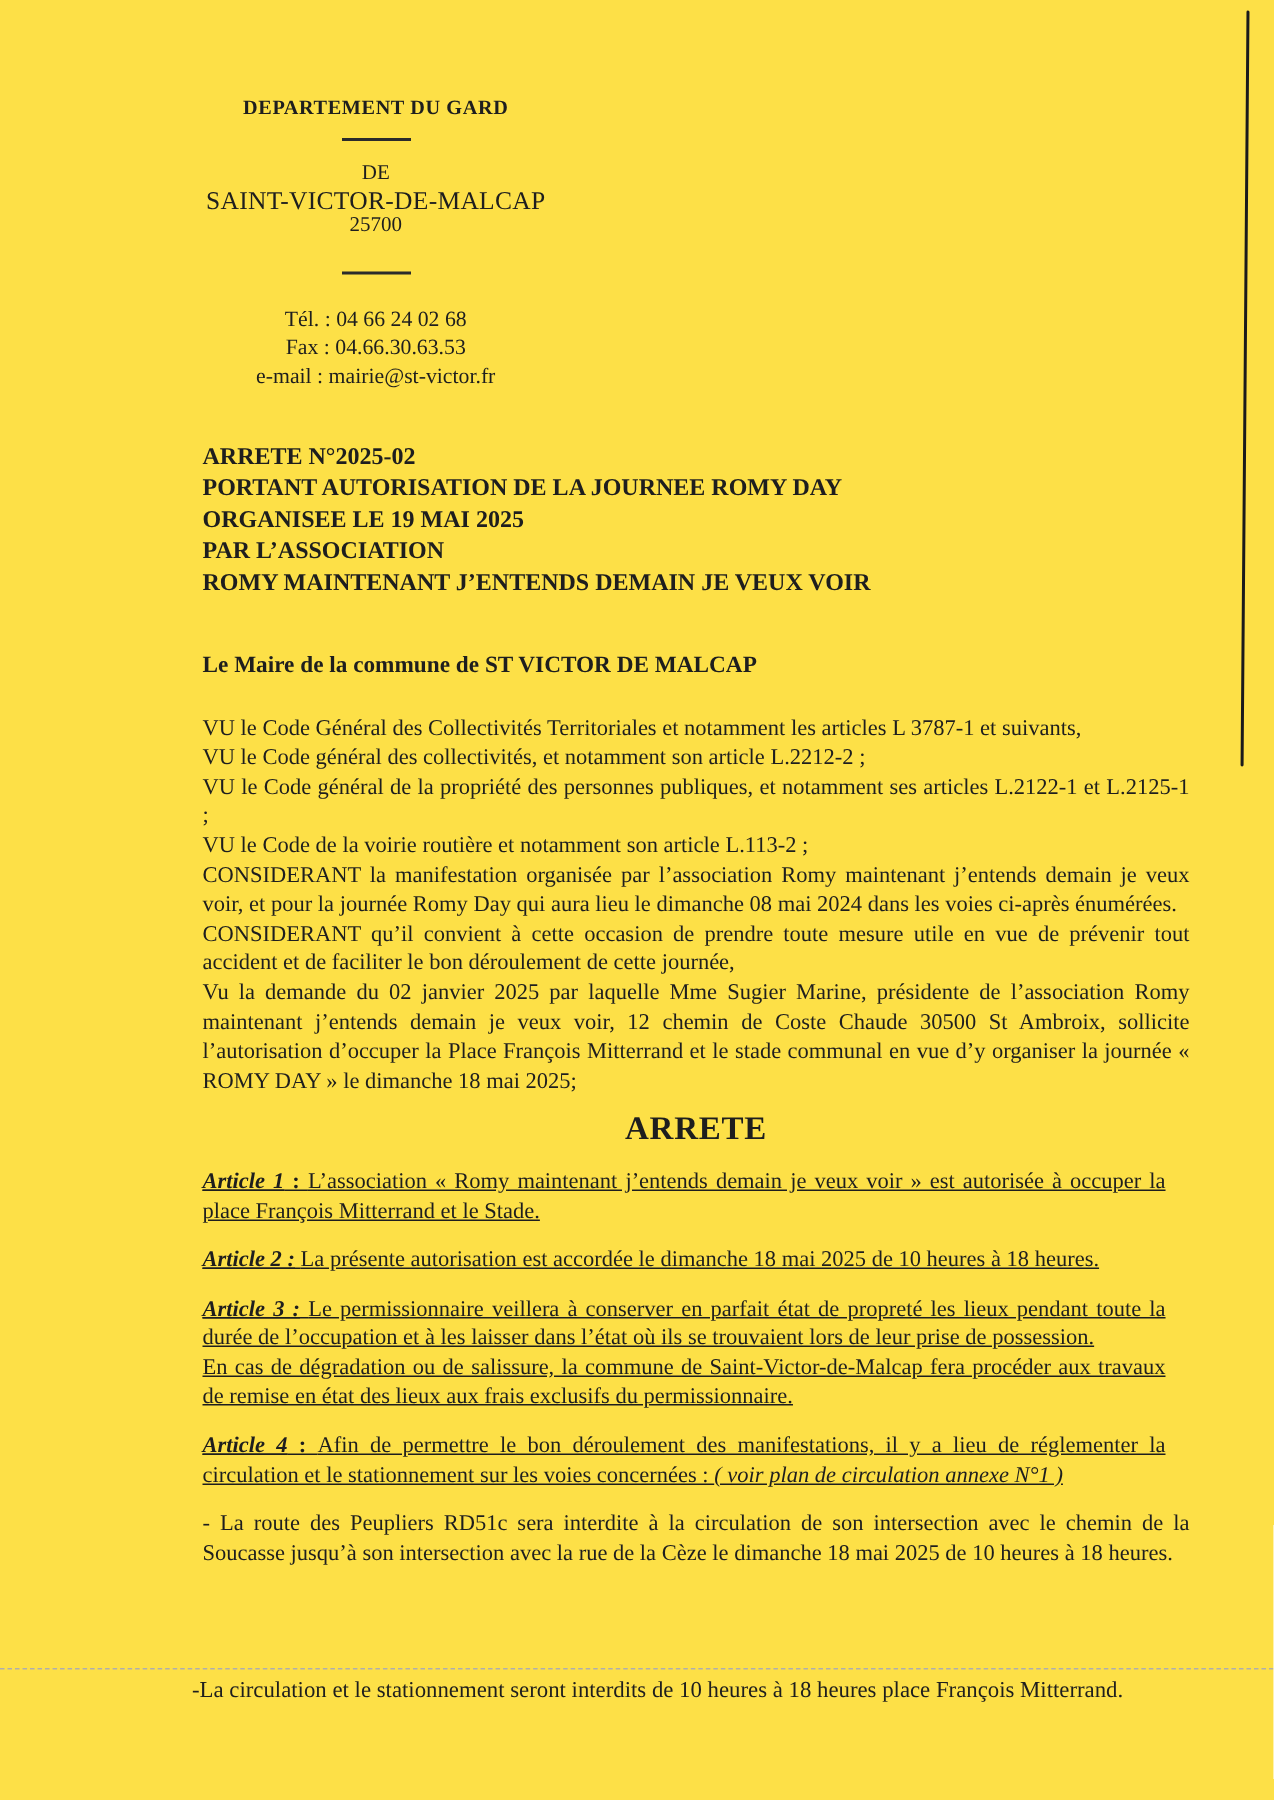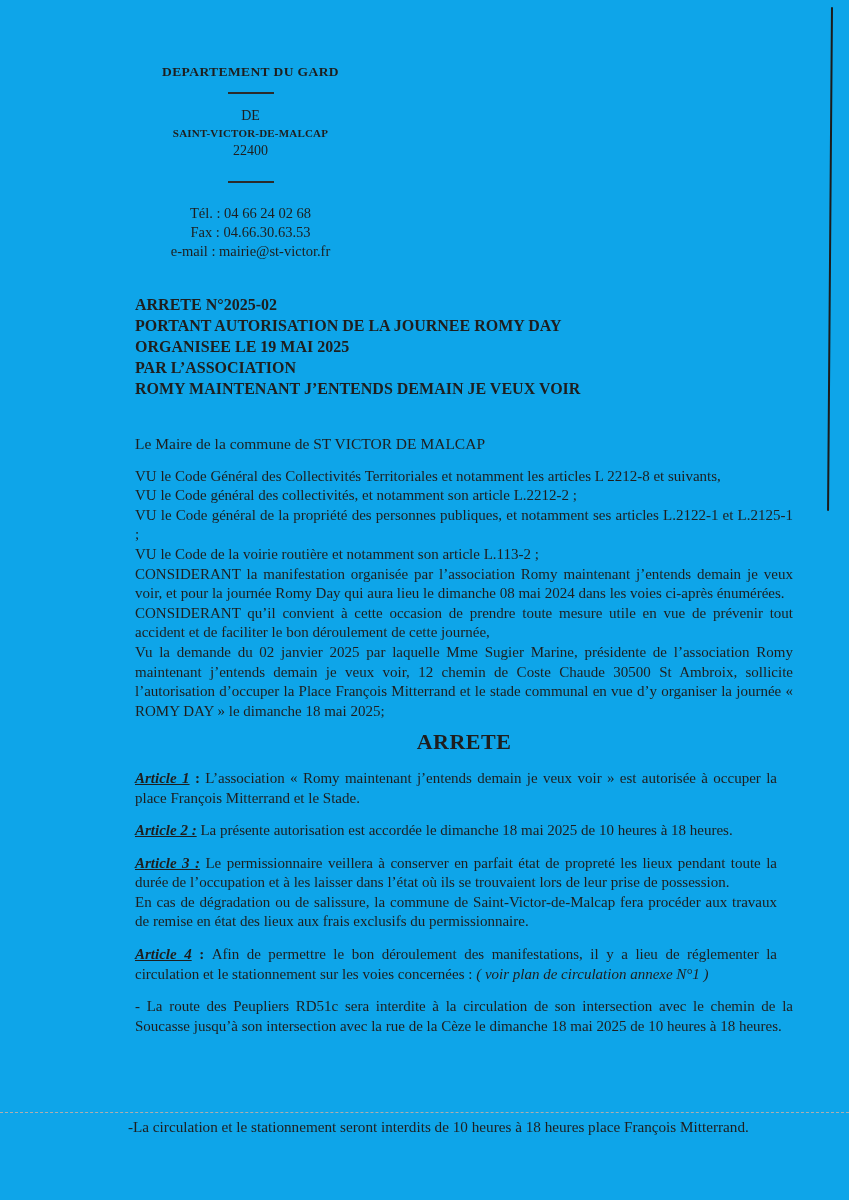--- a/index.html
+++ b/index.html
@@ -1,43 +1,43 @@
 <!DOCTYPE html>
 <html><head>
 <meta charset="utf-8">
 <style>
   html, body { margin:0; padding:0; background:#ffffff; }
   .page {
     position:relative; width:849px; height:1200px;
-    background:#0ea5e9; overflow:hidden;
+    background:#fde047; overflow:hidden;
     font-family:"Liberation Serif", serif; color:#1e1e1e;
     -webkit-font-smoothing:antialiased;
   }
 
   
   .letterhead { position:absolute; left:103px; top:64px; width:295px; text-align:center; }
   .dept { font-weight:bold; font-size:13.5px; letter-spacing:.4px; }
   .hrule { width:46px; height:2px; background:#2b2b2b; margin:12px auto 13px auto; }
   .hrule2 { width:46px; height:2px; background:#2b2b2b; margin:21px auto 21px auto; }
   .mline { font-size:14px; line-height:17.5px; }
-  .commune { font-weight:bold; font-size:11px; letter-spacing:.2px; line-height:17.5px; }
+  .commune { font-weight:normal; font-size:17px; letter-spacing:.2px; line-height:17.5px; }
   .contact div { font-size:14.5px; line-height:19px; }
 
   
   .decree-title { position:absolute; left:135px; top:294px; width:660px;
     font-weight:bold; font-size:16px; line-height:21px; }
 
   
   .doc-body { position:absolute; left:135px; top:434px; width:658px;
     font-size:15px; line-height:19.6px; text-align:justify; }
-  .salutation { font-weight:normal; font-size:15.5px; margin:0 0 13px 0; text-align:left; }
+  .salutation { font-weight:bold; font-size:15.5px; margin:0 0 23px 0; text-align:left; }
   .recitals p { margin:0; }
   .arrete-heading { text-align:center; font-weight:bold; font-size:22px;
     letter-spacing:.5px; margin:11px 0 17px 0; }
-  .article { margin:0 16px 13px 0; }
+  .article { margin:0 16px 13px 0;text-decoration:underline; }
   .article-label { font-weight:bold; font-style:italic; text-decoration:underline; }
   .article-sep { font-weight:bold; white-space:pre; }
   .italic-note { font-style:italic; }
   .road-closure { margin:6px 0 0 0; }
 
   
   .fold-line { position:absolute; left:0; top:1112px; width:849px; height:0;
     border-top:1px dashed #aeaeae; }
   .closing-line { position:absolute; left:128px; top:1117px; width:690px;
     font-size:15.2px; line-height:20px; }
@@ -50,42 +50,42 @@
 </head>
 <body>
 
 <div class="page">
 
   <div class="letterhead">
     <div class="dept">DEPARTEMENT DU GARD</div>
     <div class="hrule"></div>
     <div class="mline">DE</div>
     <div class="commune">SAINT-VICTOR-DE-MALCAP</div>
-    <div class="mline">22400</div>
+    <div class="mline">25700</div>
     <div class="hrule2"></div>
     <div class="contact">
       <div>Tél. : 04 66 24 02 68</div>
       <div>Fax : 04.66.30.63.53</div>
       <div>e-mail : mairie@st-victor.fr</div>
     </div>
   </div>
 
   <div class="decree-title">
     <div>ARRETE N°2025-02</div>
     <div>PORTANT AUTORISATION DE LA JOURNEE ROMY DAY</div>
     <div>ORGANISEE LE 19 MAI 2025</div>
     <div>PAR L’ASSOCIATION</div>
     <div>ROMY MAINTENANT J’ENTENDS DEMAIN JE VEUX VOIR</div>
   </div>
 
   <div class="doc-body">
     <p class="salutation">Le Maire de la commune de ST VICTOR DE MALCAP</p>
 
     <div class="recitals">
-      <p>VU le Code Général des Collectivités Territoriales et notamment les articles L 2212-8 et suivants,</p>
+      <p>VU le Code Général des Collectivités Territoriales et notamment les articles L 3787-1 et suivants,</p>
       <p>VU le Code général des collectivités, et notamment son article L.2212-2 ;</p>
       <p>VU le Code général de la propriété des personnes publiques, et notamment ses articles L.2122-1 et L.2125-1 ;</p>
       <p>VU le Code de la voirie routière et notamment son article L.113-2 ;</p>
       <p>CONSIDERANT la manifestation organisée par l’association Romy maintenant j’entends demain je veux voir, et pour la journée Romy Day qui aura lieu le dimanche 08 mai 2024 dans les voies ci-après énumérées.</p>
       <p>CONSIDERANT qu’il convient à cette occasion de prendre toute mesure utile en vue de prévenir tout accident et de faciliter le bon déroulement de cette journée,</p>
       <p>Vu la demande du 02 janvier 2025 par laquelle Mme Sugier Marine, présidente de l’association Romy maintenant j’entends demain je veux voir, 12 chemin de Coste Chaude 30500 St Ambroix, sollicite l’autorisation d’occuper la Place François Mitterrand et le stade communal en vue d’y organiser la journée « ROMY DAY » le dimanche 18 mai 2025;</p>
     </div>
 
     <div class="arrete-heading">ARRETE</div>
 

